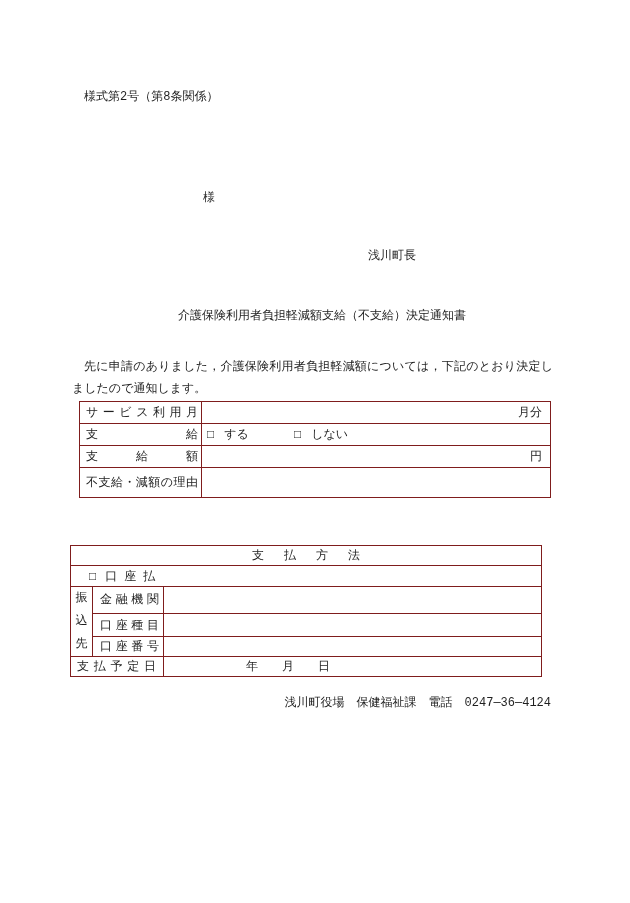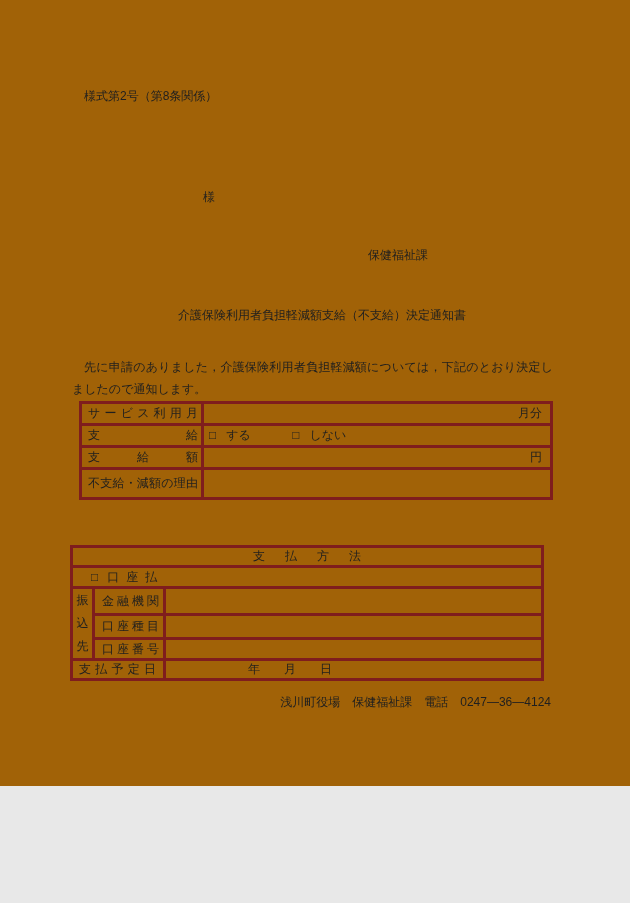--- a/index.html
+++ b/index.html
@@ -1,21 +1,21 @@
 <!DOCTYPE html>
 <html lang="ja"><head>
 <meta charset="utf-8">
 <style>
   html,body{margin:0;padding:0;background:#e8e8e8;}
   .page{
     position:relative;
-    width:630px;height:786px;
+    width:630px;height:903px;
     margin:0 auto;
-    background:#a16207;
-    font-family:Liberation Sans, sans-serif;
+    background:#ffffff;
+    font-family:Liberation Mono, monospace;
     font-size:12px;
     color:#1f1f1f;
     overflow:hidden;
   }
   .abs{position:absolute;}
 
   .form-number{top:88px;left:84px;}
   .doc-id{top:114px;right:72px;text-align:right;line-height:22px;}
   .doc-date{letter-spacing:2px;}
   .addressee{top:189px;left:203px;}
@@ -25,21 +25,21 @@
     top:356px;left:72px;width:481px;
     line-height:22.4px;text-indent:12px;
     text-align:justify;
   }
   .footer{top:694px;right:79px;}
 
   table{border-collapse:collapse;table-layout:fixed;}
   .t1{top:401px;left:79px;width:471px;}
   .t2{top:545px;left:70px;width:471px;}
   td{
-    border:3px solid #7f1d1d;
+    border:1px solid #7f1d1d;
     padding:0;
     vertical-align:middle;
     overflow:hidden;
     white-space:nowrap;
   }
   .r22{height:22px;} .r30{height:30px;}
   .r20{height:20px;} .r21{height:21px;} .r26{height:26px;} .r23{height:23px;} .r19{height:19px;}
 
   .lbl{
     text-align:justify;text-align-last:justify;
@@ -71,21 +71,21 @@
 </head>
 <body>
 
 <div class="page">
 
   <div class="abs form-number">様式第2号（第8条関係）</div>
 
 
   <div class="abs addressee">様</div>
 
-  <div class="abs sender">保健福祉課</div>
+  <div class="abs sender">浅川町長</div>
 
   <div class="abs doc-title">介護保険利用者負担軽減額支給（不支給）決定通知書</div>
 
   <div class="abs body-par">先に申請のありました，介護保険利用者負担軽減額については，下記のとおり決定しましたので通知します。</div>
 
   <table class="abs t1">
     <colgroup>
         <col style="width:122px">
         <col style="width:349px">
       </colgroup>

